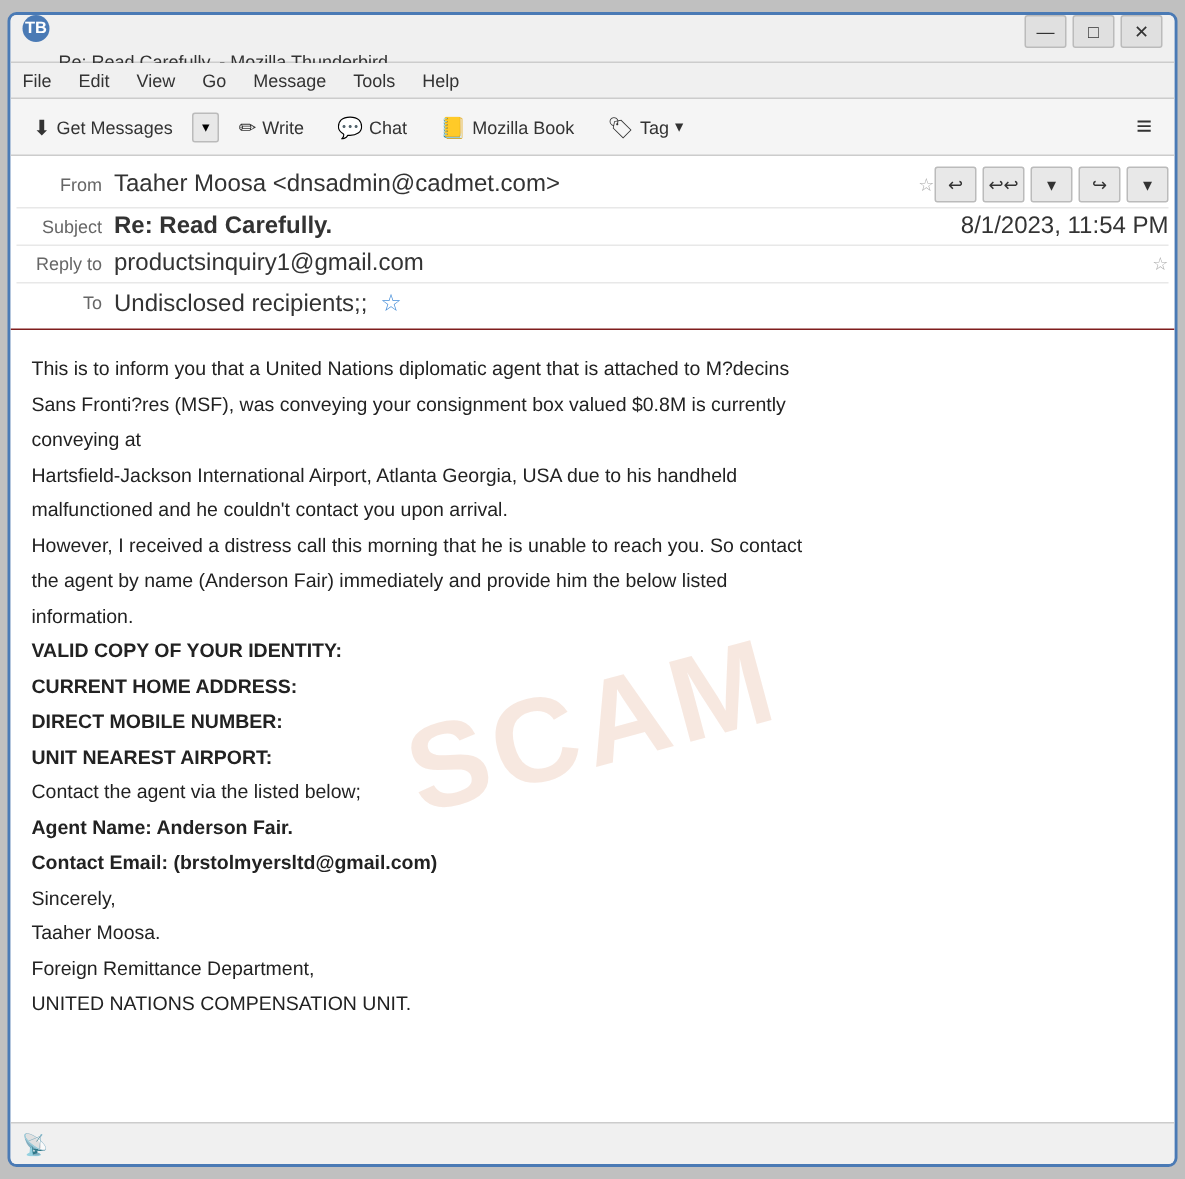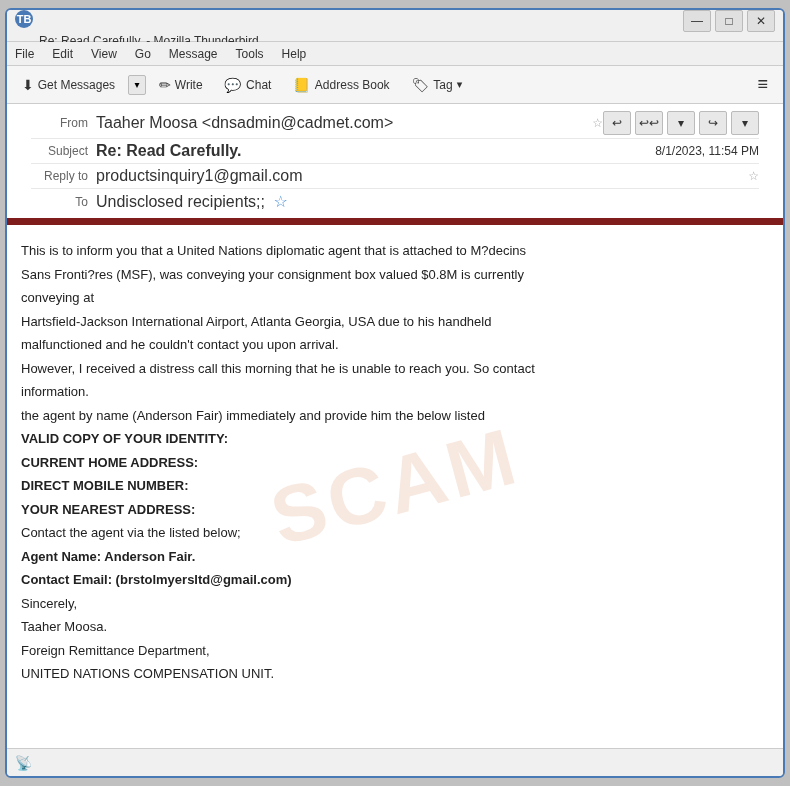--- a/index.html
+++ b/index.html
@@ -124,22 +124,22 @@
       cursor: pointer;
       display: flex;
       align-items: center;
       justify-content: center;
       font-size: 10px;
     }
 
     
     .email-header {
       background: white;
-      border-bottom: 7px solid #7f1d1d;
-      padding: 4px 24px;
+      border-bottom: 1px solid #7f1d1d;
+      padding: 4px 4px;
     }
     .header-row {
       display: flex;
       align-items: center;
       min-height: 24px;
       border-bottom: 1px solid #e8e8e8;
       padding: 3px 0;
     }
     .header-row:last-child { border-bottom: none; justify-content: center; }
     .header-label {
@@ -170,21 +170,21 @@
       border-radius: 2px;
       cursor: pointer;
       display: flex;
       align-items: center;
       justify-content: center;
       font-size: 12px;
       color: #333;
     }
     .star-icon { color: #aaa; font-size: 12px; margin-left: 4px; cursor: pointer; }
     .star-icon.outline { color: #aaa; }
-    .timestamp { font-size: 12px; color: #333; }
+    .timestamp { font-size: 16px; color: #333; }
 
     
     .email-body {
       flex: 1;
       background: white;
       padding: 16px 14px;
       overflow-y: auto;
       font-size: 13px;
       line-height: 1.5;
       color: #222;
@@ -268,21 +268,21 @@
       <span>Write</span>
     </button>
 
     <button class="toolbar-btn">
       <span class="toolbar-icon">💬</span>
       <span>Chat</span>
     </button>
 
     <button class="toolbar-btn">
       <span class="toolbar-icon">📒</span>
-      <span>Address Book</span>
+      <span>Mozilla Book</span>
     </button>
 
     <button class="toolbar-btn">
       <span class="toolbar-icon">🏷</span>
       <span>Tag</span>
       <span style="font-size:11px;">▾</span>
     </button>
 
     <div class="toolbar-spacer"></div>
 
@@ -330,26 +330,26 @@
 
   <div class="email-body">
     <div class="watermark">SCAM</div>
     <div id="body-lines">
         <p class="email-paragraph">This is to inform you that a United Nations diplomatic agent that is attached to M?decins</p>
         <p class="email-paragraph">Sans Fronti?res (MSF), was conveying your consignment box valued $0.8M is currently</p>
         <p class="email-paragraph">conveying at</p>
         <p class="email-paragraph">Hartsfield-Jackson International Airport, Atlanta Georgia, USA due to his handheld</p>
         <p class="email-paragraph">malfunctioned and he couldn't contact you upon arrival.</p>
         <p class="email-paragraph">However, I received a distress call this morning that he is unable to reach you. So contact</p>
+        <p class="email-paragraph">the agent by name (Anderson Fair) immediately and provide him the below listed</p>
         <p class="email-paragraph">information.</p>
-        <p class="email-paragraph">the agent by name (Anderson Fair) immediately and provide him the below listed</p>
         <p class="email-paragraph bold">VALID COPY OF YOUR IDENTITY:</p>
         <p class="email-paragraph bold">CURRENT HOME ADDRESS:</p>
         <p class="email-paragraph bold">DIRECT MOBILE NUMBER:</p>
-        <p class="email-paragraph bold">YOUR NEAREST ADDRESS:</p>
+        <p class="email-paragraph bold">UNIT NEAREST AIRPORT:</p>
         <p class="email-paragraph">Contact the agent via the listed below;</p>
         <p class="email-paragraph bold">Agent Name: Anderson Fair.</p>
         <p class="email-paragraph bold">Contact Email: (brstolmyersltd@gmail.com)</p>
         <p class="email-paragraph">Sincerely,</p>
         <p class="email-paragraph">Taaher Moosa.</p>
         <p class="email-paragraph">Foreign Remittance Department,</p>
         <p class="email-paragraph">UNITED NATIONS COMPENSATION UNIT.</p>
       </div>
   </div>
 

